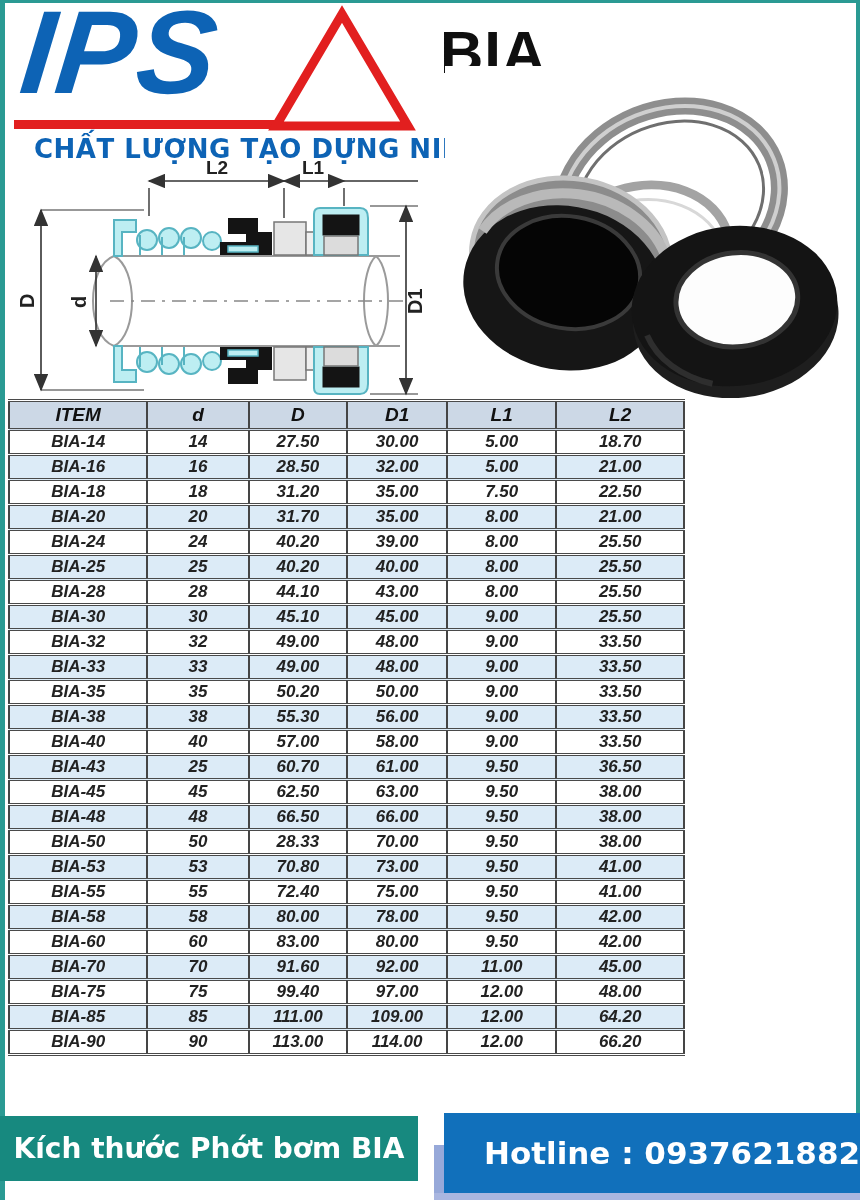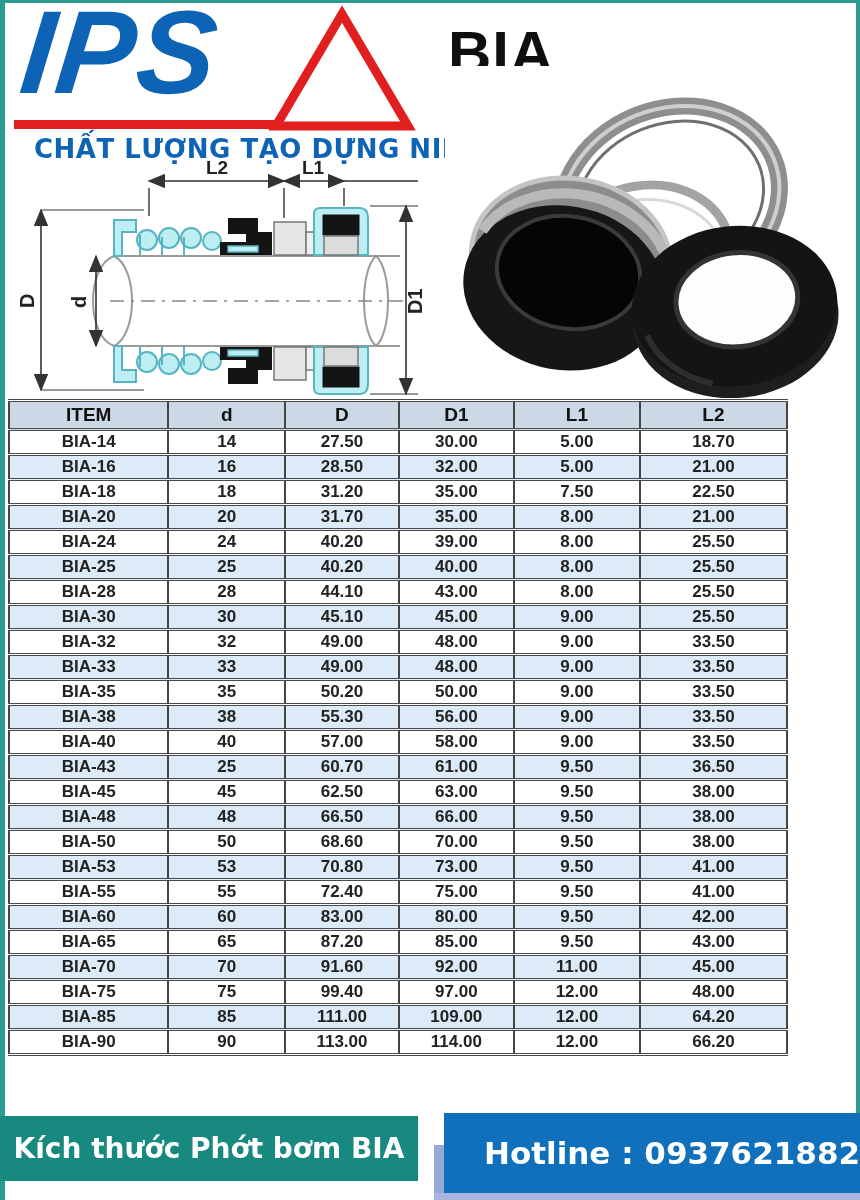--- a/index.html
+++ b/index.html
@@ -22,30 +22,31 @@
   }
   #tagline{
     position:absolute;left:4px;top:132px;width:410px;
     font-family:"DejaVu Sans",sans-serif;
     font-size:26px;font-weight:bold;color:#0d63b5;letter-spacing:.5px;white-space:nowrap;margin-left:20px;
   }
   #red-bar{position:absolute;left:4px;top:118px;width:262px;height:9px;background:#e21f1f;}
   #triangle-svg{position:absolute;left:248px;top:2px;}
   #bia-title{
     position:absolute;left:440px;top:18px;
-    font-size:60px;font-weight:800;color:#0f0f0f;letter-spacing:1px;margin-left:8px;
+    font-size:60px;font-weight:800;color:#0f0f0f;letter-spacing:1px;
   }
   
   #diagram-svg{position:absolute;left:14px;top:158px;}
   #photo-svg{position:absolute;left:445px;top:66px;}
   
   #spec-table{
-    position:absolute;left:8px;top:399px;width:780px;
+    position:absolute;left:8px;top:399px;width:677px;
     border-collapse:collapse;table-layout:fixed;
     font-family:"Liberation Sans","DejaVu Sans",sans-serif;
+    font-style:italic;
   }
   #spec-table th{
     height:24px;background:#ccd8e6;font-size:19px;font-weight:bold;color:#111;
     text-align:center;vertical-align:middle;
   }
   #spec-table td{
     height:22px;font-size:17px;font-weight:600;color:#222;
     text-align:center;vertical-align:middle;padding:0;
   }
   #spec-table th,#spec-table td{
@@ -326,21 +327,21 @@
           <td>BIA-48</td>
           <td>48</td>
           <td>66.50</td>
           <td>66.00</td>
           <td>9.50</td>
           <td>38.00</td>
         </tr>
         <tr>
           <td>BIA-50</td>
           <td>50</td>
-          <td>68.60</td>
+          <td>28.33</td>
           <td>70.00</td>
           <td>9.50</td>
           <td>38.00</td>
         </tr>
         <tr>
           <td>BIA-53</td>
           <td>53</td>
           <td>70.80</td>
           <td>73.00</td>
           <td>9.50</td>
@@ -348,34 +349,34 @@
         </tr>
         <tr>
           <td>BIA-55</td>
           <td>55</td>
           <td>72.40</td>
           <td>75.00</td>
           <td>9.50</td>
           <td>41.00</td>
         </tr>
         <tr>
+          <td>BIA-58</td>
+          <td>58</td>
+          <td>80.00</td>
+          <td>78.00</td>
+          <td>9.50</td>
+          <td>42.00</td>
+        </tr>
+        <tr>
           <td>BIA-60</td>
           <td>60</td>
           <td>83.00</td>
           <td>80.00</td>
           <td>9.50</td>
           <td>42.00</td>
-        </tr>
-        <tr>
-          <td>BIA-65</td>
-          <td>65</td>
-          <td>87.20</td>
-          <td>85.00</td>
-          <td>9.50</td>
-          <td>43.00</td>
         </tr>
         <tr>
           <td>BIA-70</td>
           <td>70</td>
           <td>91.60</td>
           <td>92.00</td>
           <td>11.00</td>
           <td>45.00</td>
         </tr>
         <tr>

